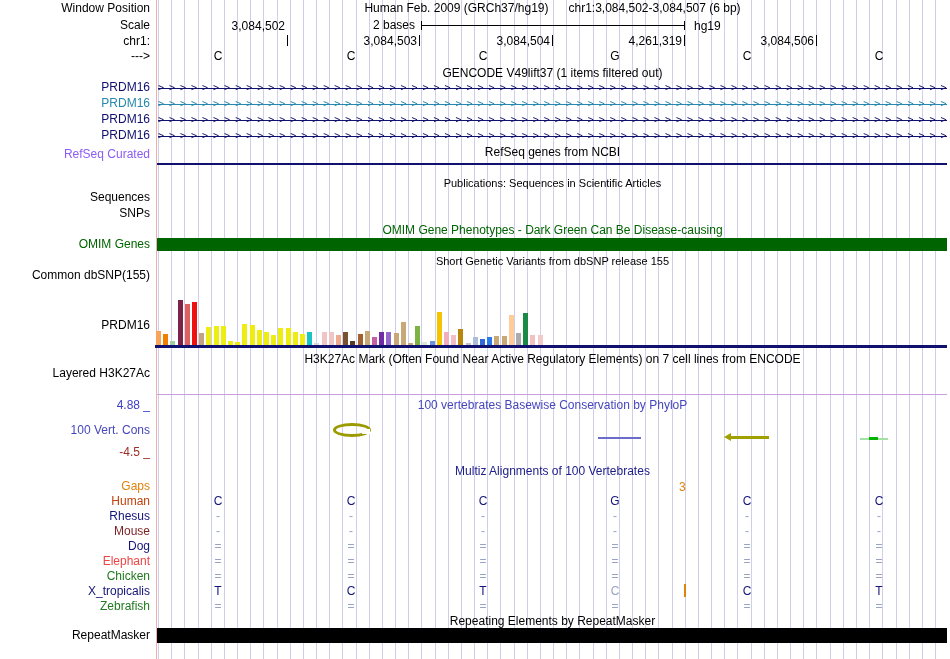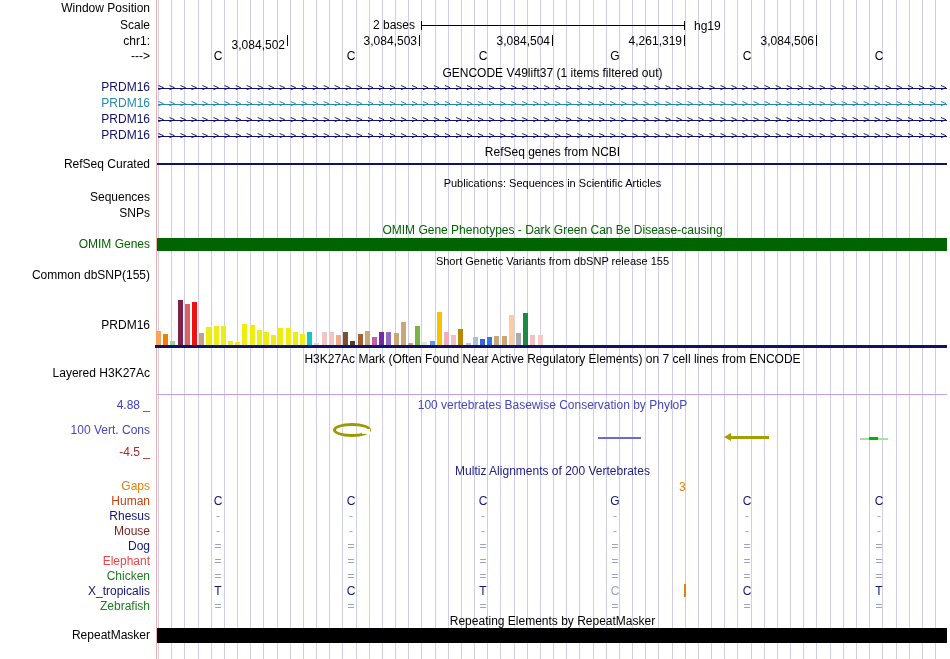--- a/index.html
+++ b/index.html
@@ -33,31 +33,34 @@
 <div id="page">
 
   <div class="grid"></div>
   <div class="pink-line"></div>
 
   <div class="lbl" style="top:2px">Window Position</div>
   <div class="lbl" style="top:19px">Scale</div>
   <div class="lbl" style="top:35px">chr1:</div>
   <div class="lbl" style="top:50px">---&gt;</div>
 
+  <div class="title" style="top:2px">
+    <span>Human Feb. 2009 (GRCh37/hg19)</span><span style="display:inline-block;width:20px"></span><span>chr1:3,084,502-3,084,507 (6 bp)</span>
+  </div>
 
   <div class="poslabel" style="left:300px;top:19px;width:115px">2 bases</div>
   <div class="hline" style="left:421px;top:25px;width:263px;height:1px;background:#000"></div>
   <div class="tick" style="left:421px;top:21px;height:9px"></div>
   <div class="tick" style="left:684px;top:21px;height:9px"></div>
   <div class="abs" style="left:694px;top:19px">hg19</div>
 
   <div class="title" style="top:67px">GENCODE V49lift37 (1 items filtered out)</div>
 
   <div class="title" style="top:146px">RefSeq genes from NCBI</div>
-  <div class="lbl" style="top:158px;color:#000000">RefSeq Curated</div>
+  <div class="lbl" style="top:148px;color:#8b5cf6">RefSeq Curated</div>
   <div class="hline" style="left:157px;top:163px;width:790px;height:2px;background:#10106e"></div>
 
   <div class="title" style="top:177px;font-size:11px">Publications: Sequences in Scientific Articles</div>
   <div class="lbl" style="top:191px">Sequences</div>
   <div class="lbl" style="top:207px">SNPs</div>
 
   <div class="title" style="top:224px;color:#006400">OMIM Gene Phenotypes - Dark Green Can Be Disease-causing</div>
   <div class="lbl" style="top:238px;color:#006400">OMIM Genes</div>
   <div class="hline" style="left:157px;top:238px;width:790px;height:13px;background:#006400"></div>
 
@@ -80,27 +83,27 @@
       <div class="glyph-c-notch"></div>
     </div>
   <div class="glyph-line-blue"></div>
   <div class="glyph-arrow">
       <div class="glyph-arrow-head"></div>
     </div>
   <div class="glyph-line-green">
       <div class="glyph-green-core"></div>
     </div>
 
-  <div class="title" style="top:465px;color:#20208c">Multiz Alignments of 200 Vertebrates</div>
+  <div class="title" style="top:465px;color:#20208c">Multiz Alignments of 100 Vertebrates</div>
 
   <div class="title" style="top:615px">Repeating Elements by RepeatMasker</div>
   <div class="lbl" style="top:629px">RepeatMasker</div>
   <div class="hline" style="left:157px;top:628px;width:790px;height:15px;background:#000"></div>
 
-<div class="poslabel" style="left: 205px; top: 39px; width: 80px; text-align: right;">3,084,502</div>
+<div class="poslabel" style="left: 205px; top: 20px; width: 80px; text-align: right;">3,084,502</div>
     <div class="tick" style="left: 287px; top: 35px; height: 11px;"></div>
     <div class="poslabel" style="left: 337px; top: 35px; width: 80px;">3,084,503</div>
     <div class="tick" style="left: 419px; top: 35px; height: 11px;"></div>
     <div class="poslabel" style="left: 470px; top: 35px; width: 80px;">3,084,504</div>
     <div class="tick" style="left: 552px; top: 35px; height: 11px;"></div>
     <div class="poslabel" style="left: 602px; top: 35px; width: 80px;">4,261,319</div>
     <div class="tick" style="left: 684px; top: 35px; height: 11px;"></div>
     <div class="poslabel" style="left: 734px; top: 35px; width: 80px;">3,084,506</div>
     <div class="tick" style="left: 816px; top: 35px; height: 11px;"></div>
     <div class="baseletter" style="left: 178px; top: 50px;">C</div>

